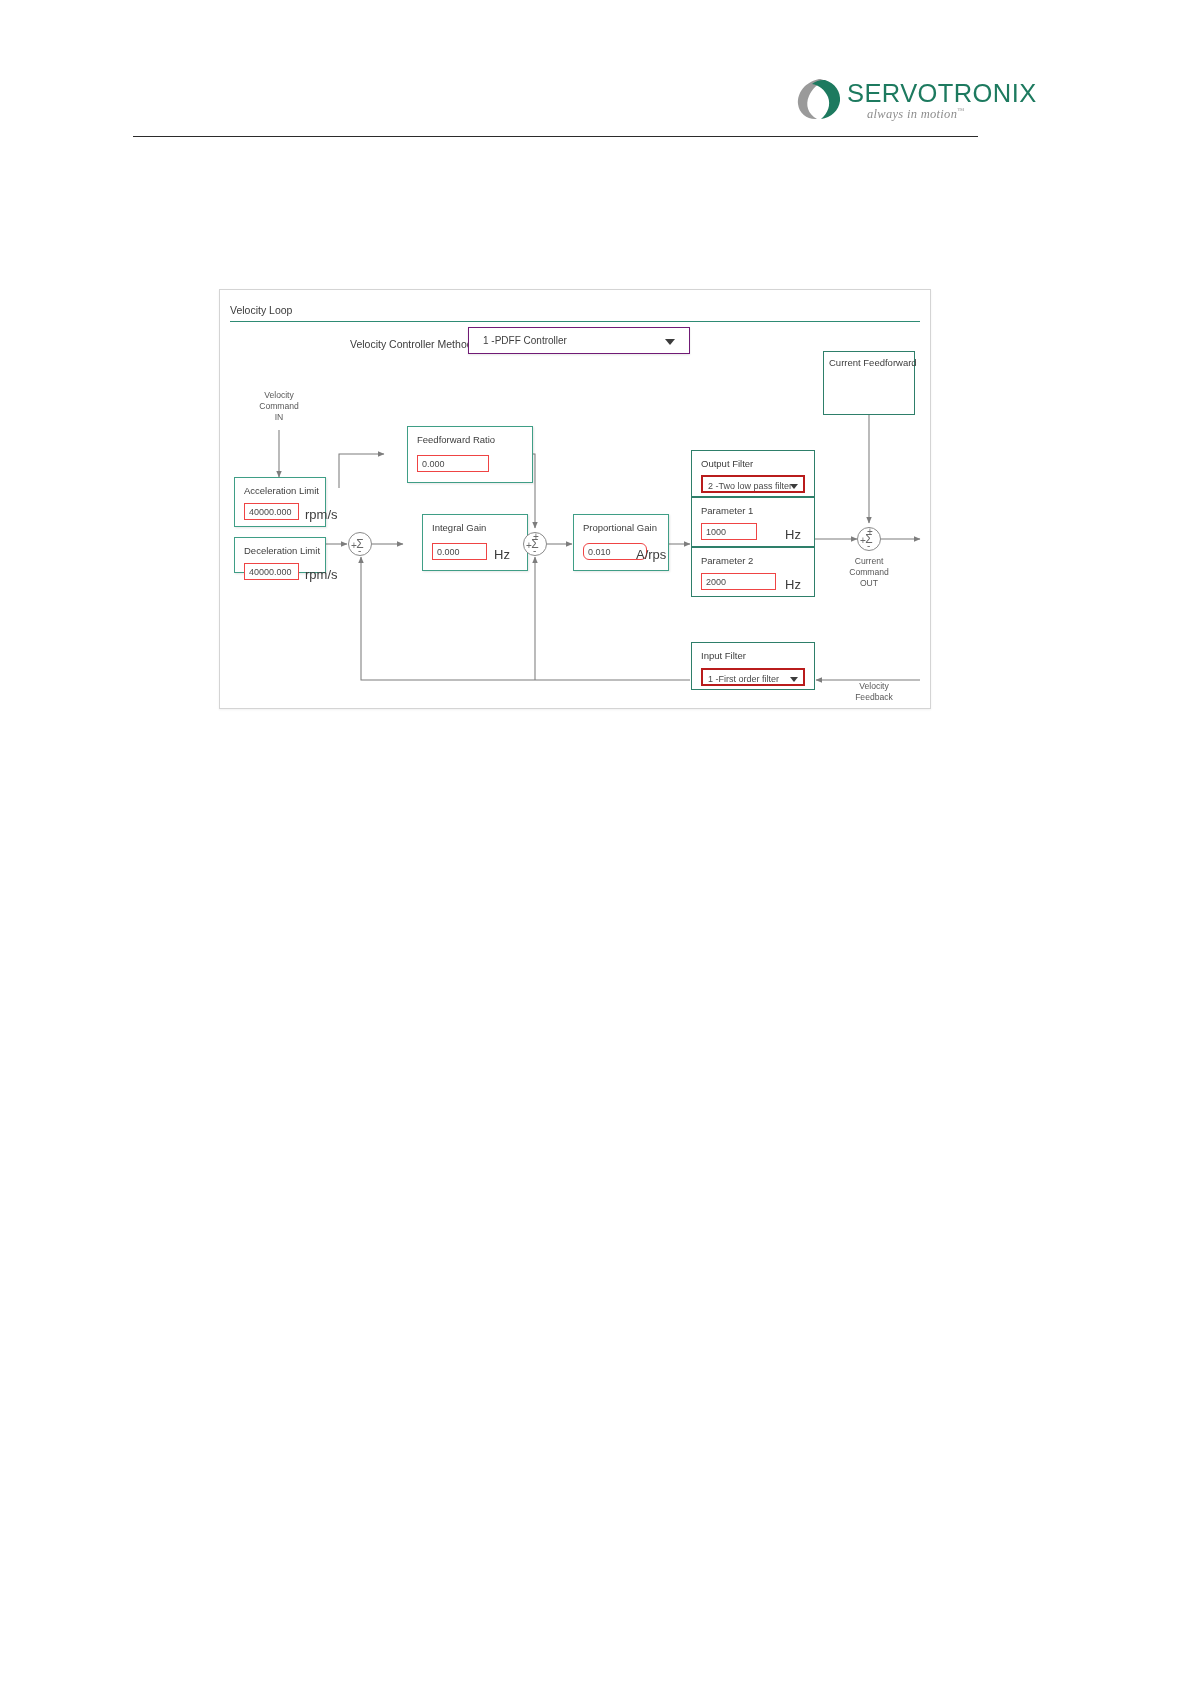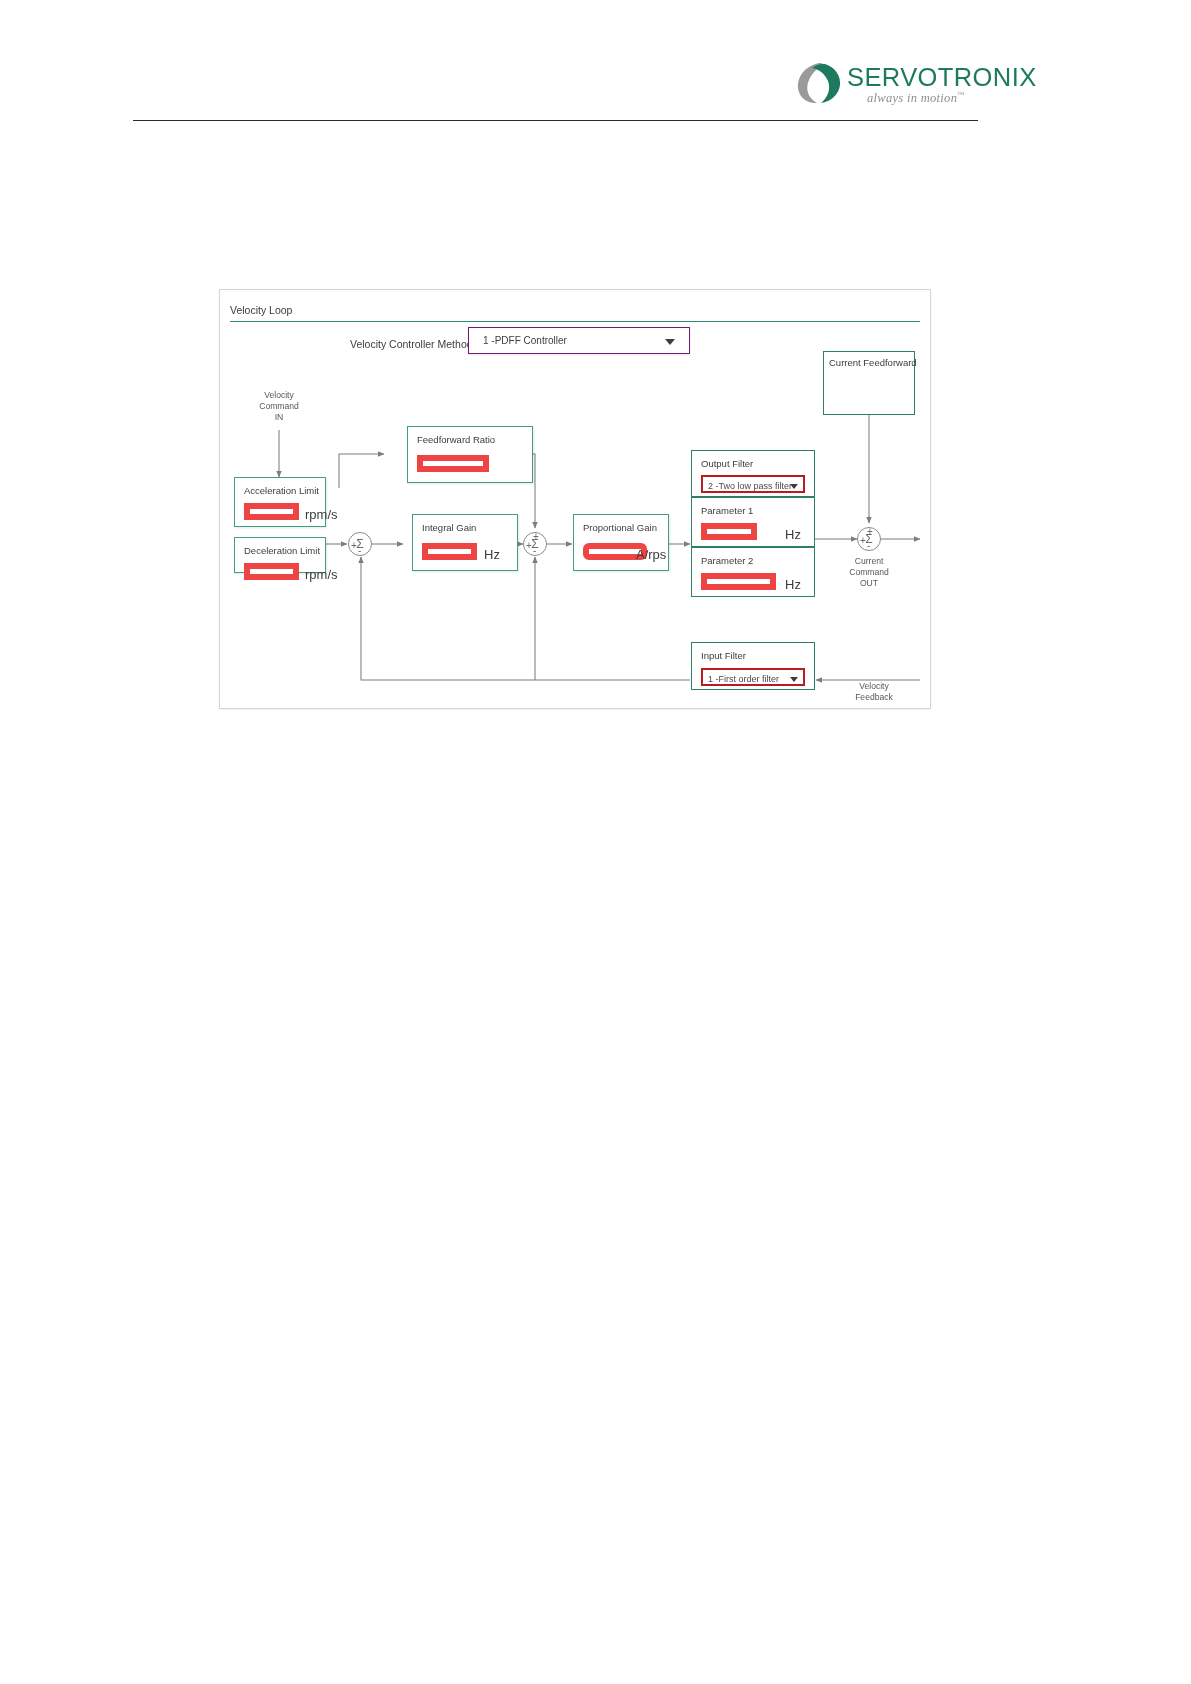--- a/index.html
+++ b/index.html
@@ -12,21 +12,21 @@
     height: 1684px;
     position: relative;
     font-family: "Liberation Sans", sans-serif;
     color: #3a3a3a;
     overflow: hidden;
   }
 
   
   #page-header {
     position: absolute;
-    left: 0; top: 0;
+    left: 0; top: 16px;
     width: 1083px;
     height: 130px;
   }
   #logo {
     position: absolute;
     left: 795px;
     top: 58px;
     width: 180px;
     height: 52px;
   }
@@ -125,21 +125,21 @@
   .blk-label {
     position: absolute;
     left: 9px;
     top: 7px;
     font-size: 9.5px;
     color: #3c3c3c;
     white-space: nowrap;
   }
   .field {
     position: absolute;
-    border: 6px solid #ef4444;
+    border: 1px solid #ef4444;
     background: #ffffff;
     box-sizing: border-box;
     font-size: 9px;
     color: #4a4a4a;
     padding: 2px 4px;
     line-height: 13px;
     height: 17px;
     white-space: nowrap;
     overflow: hidden;
   }
@@ -331,21 +331,21 @@
     <div class="blk-label">Deceleration Limit</div>
     <div class="field" style="left:9px; top:25px; width:55px;">40000.000</div>
     <div class="unit" style="left:70px; top:29px;">rpm/s</div>
   </div>
 
   <div class="blk" style="left:167px; top:136px; width:126px; height:57px;margin-left:20px;">
     <div class="blk-label">Feedforward Ratio</div>
     <div class="field" style="left:9px; top:28px; width:72px;">0.000</div>
   </div>
 
-  <div class="blk" style="left:192px; top:224px; width:106px; height:57px;">
+  <div class="blk" style="left:202px; top:224px; width:106px; height:57px;">
     <div class="blk-label">Integral Gain</div>
     <div class="field" style="left:9px; top:28px; width:55px;">0.000</div>
     <div class="unit" style="left:71px; top:32px;">Hz</div>
   </div>
 
   <div class="blk" style="left:353px; top:224px; width:96px; height:57px;">
     <div class="blk-label">Proportional Gain</div>
     <div class="field" style="left:9px; top:28px; width:64px;border-radius:6px;">0.010</div>
     <div class="unit" style="left:62px; top:32px;">A/rps</div>
   </div>

